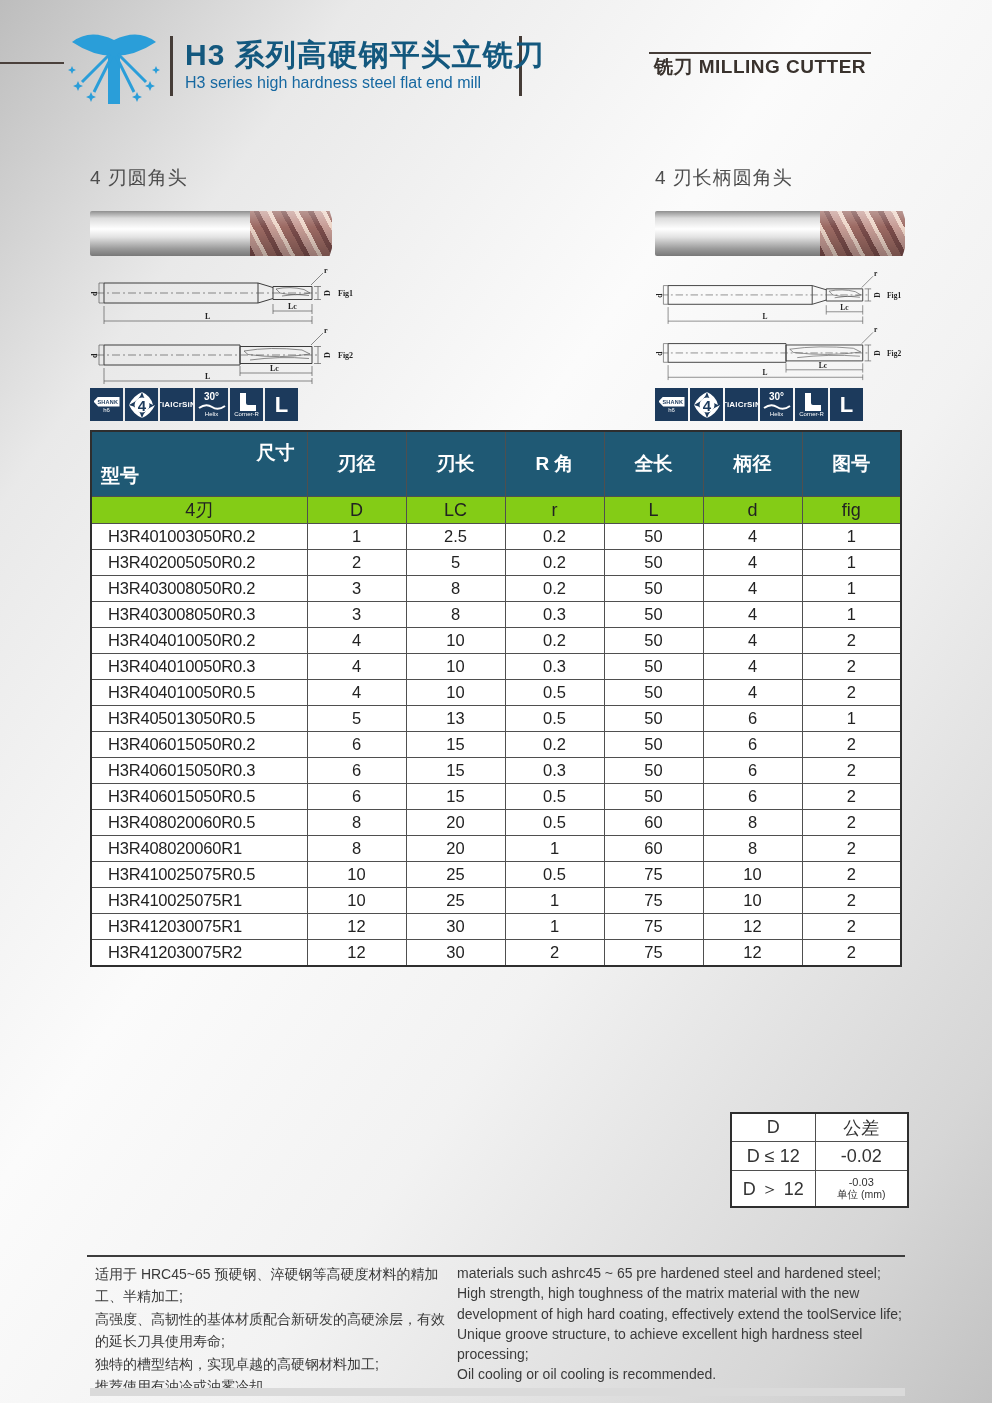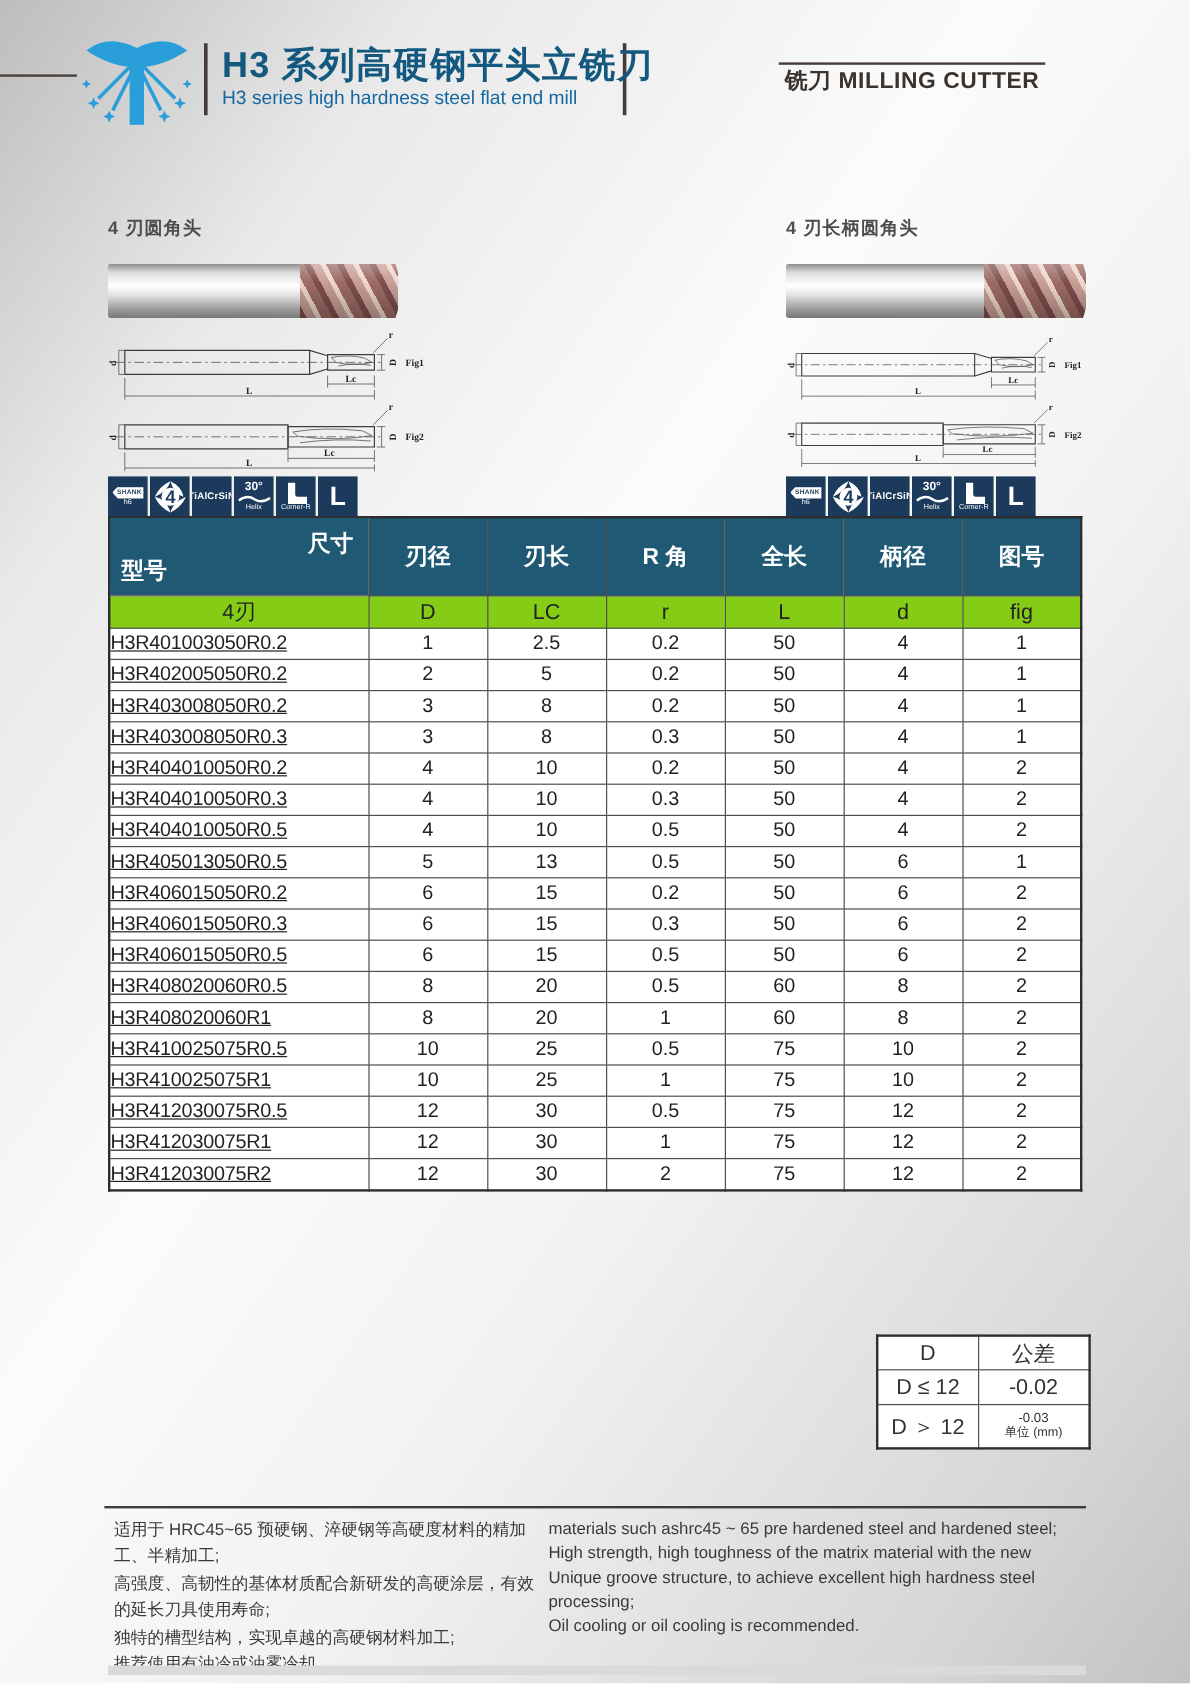--- a/index.html
+++ b/index.html
@@ -24,21 +24,21 @@
   .title-cn{font-size:30px;font-weight:bold;color:#13587e;letter-spacing:1px;line-height:1.1;white-space:nowrap;}
   .title-en{font-size:16px;font-weight:normal;color:#1668a1;margin-top:3px;white-space:nowrap;}
   .cat-group{position:absolute;left:528px;right:0;top:52px;display:flex;align-items:center;flex-direction:column;}
   .cat-group .seg1{width:222px;height:2px;background:#453c37;}
   .cat-group .seg2{flex:1;height:2px;background:#453c37;}
   .cat-label{font-size:19px;font-weight:bold;color:#39322d;margin:0 5px;white-space:nowrap;letter-spacing:0.5px;}
   
   .col{position:absolute;top:165px;}
   .col.left{left:90px;width:280px;}
   .col.right{left:655px;width:262px;}
-  .sec-heading{font-size:15px;font-weight:bold;color:#4d4d4d;letter-spacing:1px;margin-top:16px;}
+  .sec-heading{font-size:19px;font-weight:normal;color:#4d4d4d;letter-spacing:1px;}
   .photo{margin-top:20px;height:45px;display:flex;border-radius:2px;overflow:hidden;width:242px;}
   .col.right .photo{width:250px;}
   .photo .shank{
     flex:0 0 66%;
     background:linear-gradient(to bottom,#8f8f8f 0%,#dcdcdc 16%,#ffffff 40%,#e2e2e2 58%,#9a9a9a 84%,#787878 100%);
   }
   .photo .flutes{
     flex:1;
     background:
       linear-gradient(to bottom,rgba(255,255,255,.30) 0%,rgba(255,255,255,0) 35%,rgba(0,0,0,.25) 100%),
@@ -70,21 +70,21 @@
   .main-table th,.main-table td{border:1px solid #4f4f4f;text-align:center;padding:0;}
   .main-table{border:2px solid #2e2e2e;}
   .main-table thead th{background:#1f5974;color:#fff;font-size:19px;font-weight:600;height:64px;}
   .diag-cell{position:relative;
     background-image:linear-gradient(to right top,transparent calc(50% - 1.2px),#fff calc(50% - .4px),#fff calc(50% + .4px),transparent calc(50% + 1.2px));
   }
   .diag-cell .bl{position:absolute;left:9px;bottom:7px;font-size:19px;font-weight:600;}
   .diag-cell .tr{position:absolute;right:12px;top:8px;font-size:19px;font-weight:600;}
   .main-table .sub td{height:26px;font-size:18px;background:#84cc16;}
   .main-table tbody td{height:25px;font-size:16.5px;background:#fff;}
-  .main-table tbody td.model{text-align:left;padding-left:0;letter-spacing:-0.2px;text-decoration:underline;}
+  .main-table tbody td.model{text-align:left;padding-left:16px;letter-spacing:-0.2px;}
   
   .tol-table{
     position:absolute;left:730px;top:1112px;width:177px;
     border-collapse:collapse;table-layout:fixed;background:#fff;border:2px solid #2e2e2e;
   }
   .tol-table td{border:1px solid #4f4f4f;text-align:center;font-size:18px;color:#333;}
   .tol-table .r0 td{height:25px;}
   .tol-table .r1 td{height:26px;}
   .tol-table .r2 td{height:33px;}
   .tol-small{font-size:11px;line-height:1.15;display:block;}
@@ -467,29 +467,20 @@
         <tr>
           <td class="model">H3R410025075R1</td>
           <td>10</td>
           <td>25</td>
           <td>1</td>
           <td>75</td>
           <td>10</td>
           <td>2</td>
         </tr>
         <tr>
-          <td class="model">H3R412030075R0.5</td>
-          <td>12</td>
-          <td>30</td>
-          <td>0.5</td>
-          <td>75</td>
-          <td>12</td>
-          <td>2</td>
-        </tr>
-        <tr>
           <td class="model">H3R412030075R1</td>
           <td>12</td>
           <td>30</td>
           <td>1</td>
           <td>75</td>
           <td>12</td>
           <td>2</td>
         </tr>
         <tr>
           <td class="model">H3R412030075R2</td>
@@ -531,20 +522,21 @@
   <div class="notes">
     <div class="cn">
         <div>适用于 HRC45~65 预硬钢、淬硬钢等高硬度材料的精加工、半精加工;</div>
         <div>高强度、高韧性的基体材质配合新研发的高硬涂层，有效的延长刀具使用寿命;</div>
         <div>独特的槽型结构，实现卓越的高硬钢材料加工;</div>
         <div>推荐使用有油冷或油雾冷却。</div>
       </div>
     <div class="en">
         <div> materials such ashrc45 ~ 65 pre hardened steel and hardened steel;</div>
         <div>High strength, high toughness of the matrix material with the new</div>
+        <div>development of high hard coating, effectively extend the toolService life;</div>
         <div>Unique groove structure, to achieve excellent high hardness steel processing;</div>
         <div>Oil cooling or oil cooling is recommended.</div>
       </div>
   </div>
 
   <div class="bottom-bar"></div>
 
 </div>
 
 </body></html>

